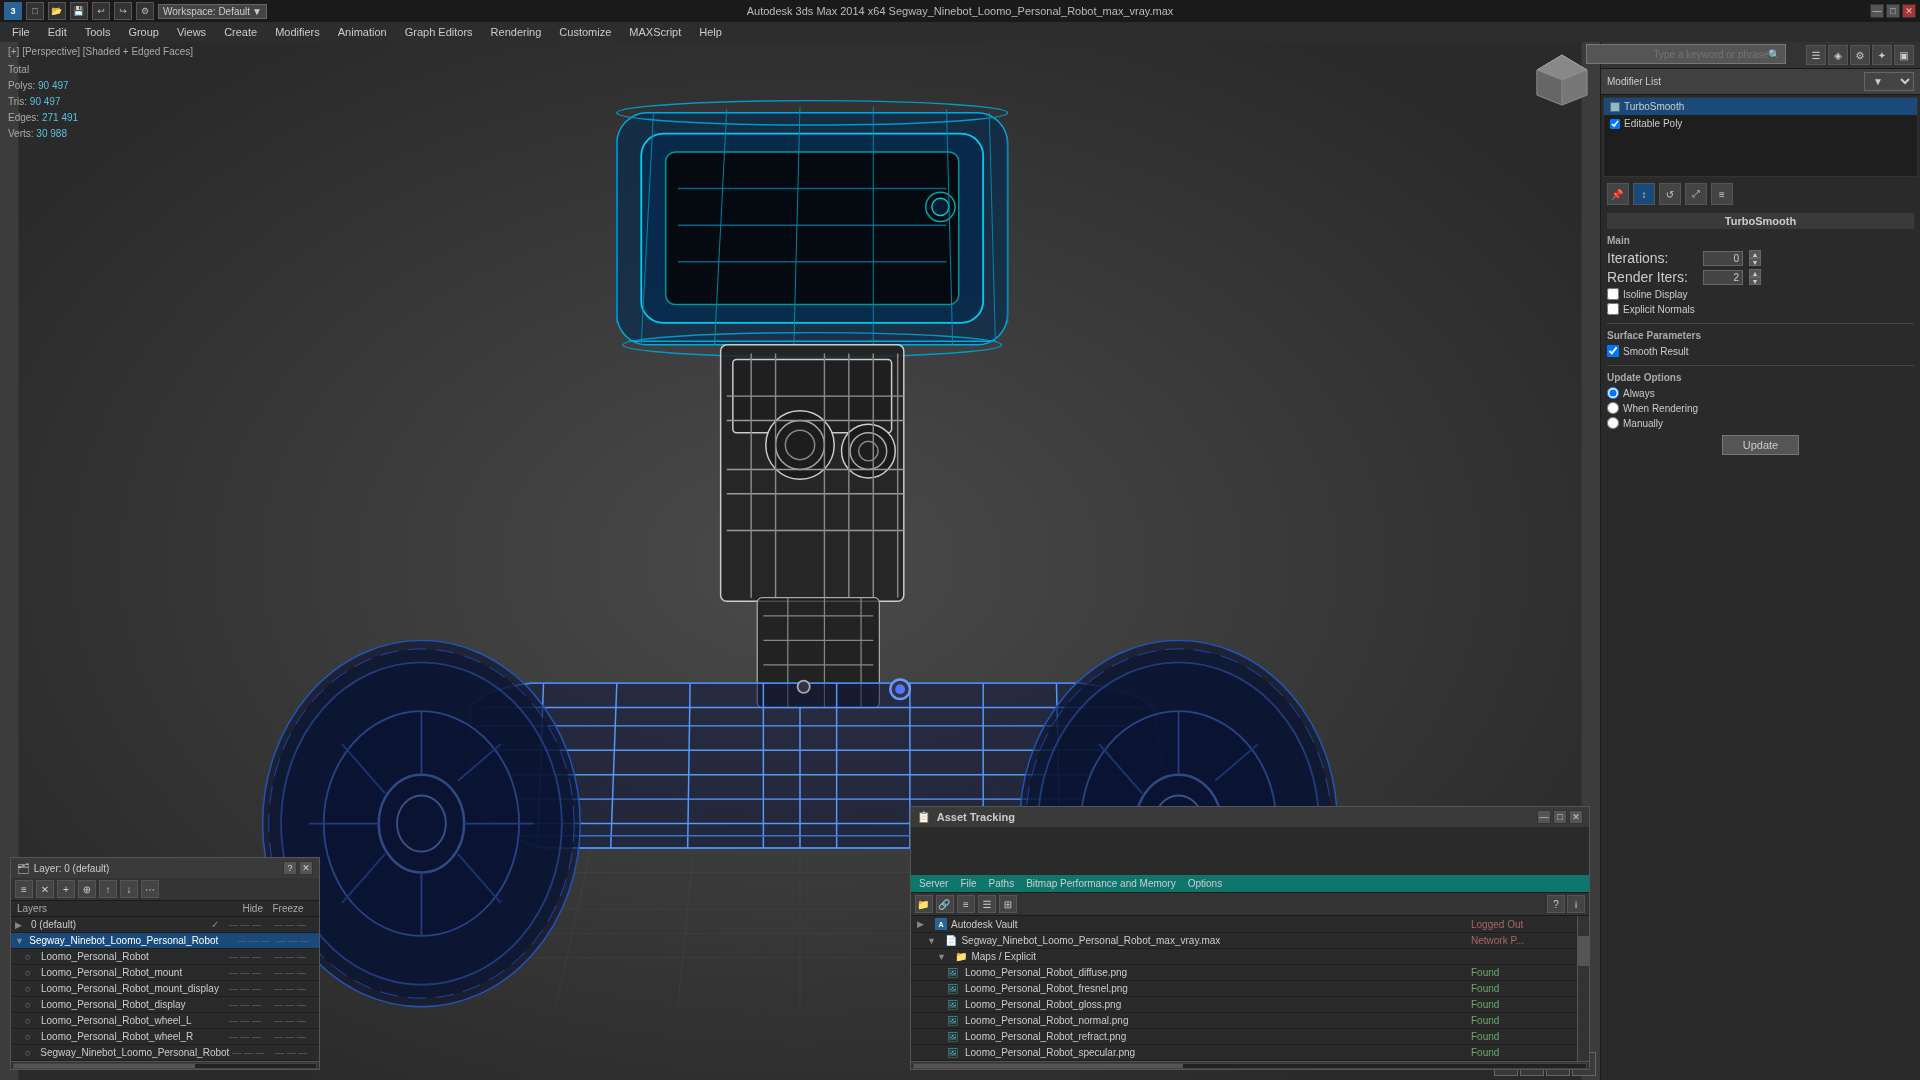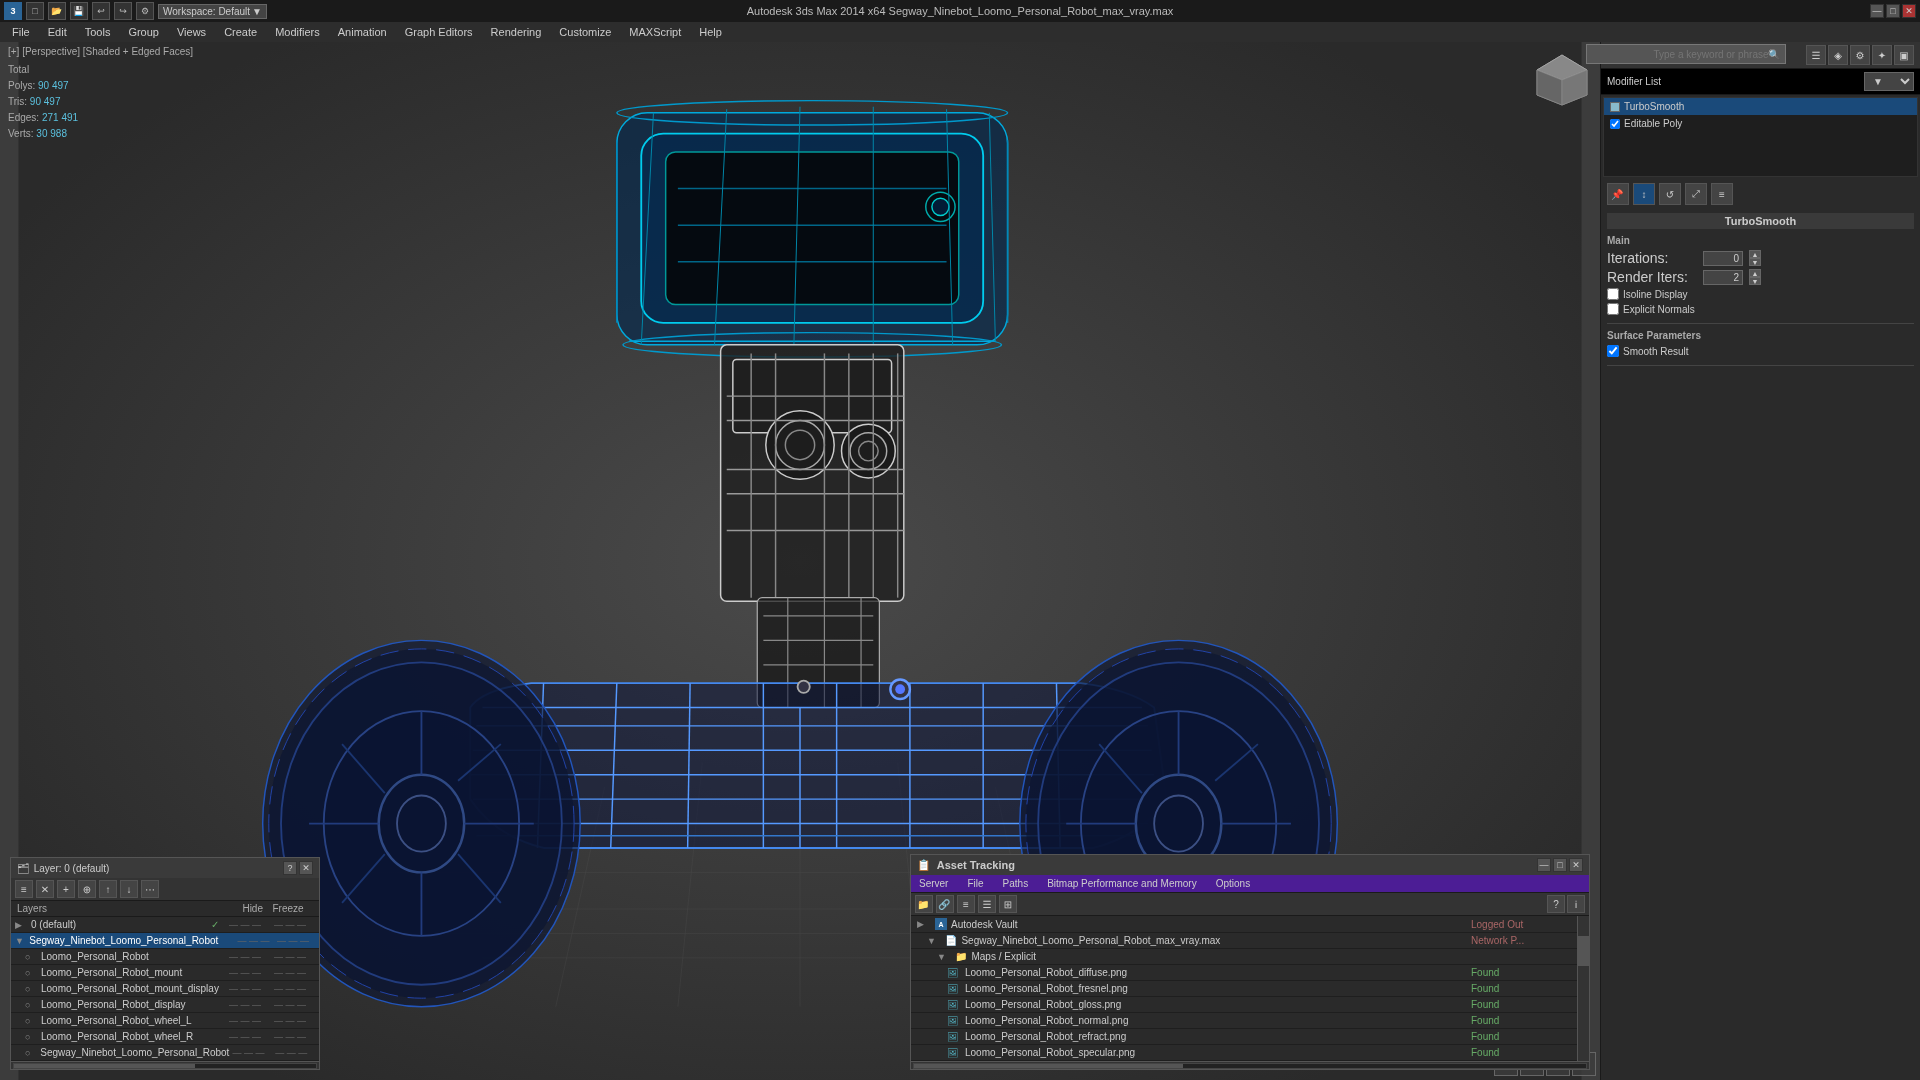--- a/index.html
+++ b/index.html
@@ -179,21 +179,21 @@
       border-bottom: 1px solid #1a1a1a;
       display: flex;
       align-items: center;
       justify-content: space-between;
     }
     #object-name {
       color: #ccc;
       font-size: 10px;
     }
     #modifier-list-bar {
-      background: #000000;
+      background: #404040;
       padding: 3px 6px;
       display: flex;
       align-items: center;
       justify-content: space-between;
       border-bottom: 1px solid #1a1a1a;
     }
     .modifier-list-label { color: #ccc; font-size: 10px; }
     .modifier-list-dropdown {
       background: #444;
       border: 1px solid #666;
@@ -466,25 +466,26 @@
       color: #ccc; font-size: 11px; font-weight: bold;
     }
     #asset-controls { display: flex; gap: 2px; }
     .asset-btn {
       width: 14px; height: 14px;
       background: #555; border: 1px solid #333;
       font-size: 9px; color: #ccc; cursor: pointer;
       display: flex; align-items: center; justify-content: center;
     }
     #asset-menubar {
-      background: #4c1d95;
+      background: #0f766e;
       display: flex;
       padding: 2px 4px;
-      gap: 11px;
+      gap: 4px;
       border-bottom: 1px solid #1a1a1a;
+      margin-top: 48px;
     }
     .asset-menu-item {
       font-size: 10px; color: #ccc; cursor: pointer; padding: 1px 4px;
     }
     #asset-toolbar {
       background: #333;
       padding: 2px 4px;
       display: flex;
       gap: 3px;
       border-bottom: 1px solid #1a1a1a;
@@ -920,20 +921,38 @@
 
       <div class="checkbox-row">
         <input type="checkbox" checked="" style="">
         <span class="checkbox-label">Smooth Result</span>
       </div>
 
     </div>
 
     <div class="section-divider"></div>
 
+    <div class="param-group">
+      <div class="param-group-title">Update Options</div>
+
+      <div class="radio-row">
+        <input type="radio" name="update" checked="" style="">
+        <span class="checkbox-label">Always</span>
+      </div>
+      <div class="radio-row">
+        <input type="radio" name="update" style="">
+        <span class="checkbox-label">When Rendering</span>
+      </div>
+      <div class="radio-row">
+        <input type="radio" name="update" style="">
+        <span class="checkbox-label">Manually</span>
+      </div>
+
+      <button class="update-btn">Update</button>
+    </div>
   </div>
 </div>
 
 <div id="layer-panel">
   <div id="layer-titlebar">
     <div id="layer-title-text">
       <span>🗂</span>
       <span>Layer: 0 (default)</span>
     </div>
     <div id="layer-title-controls">

